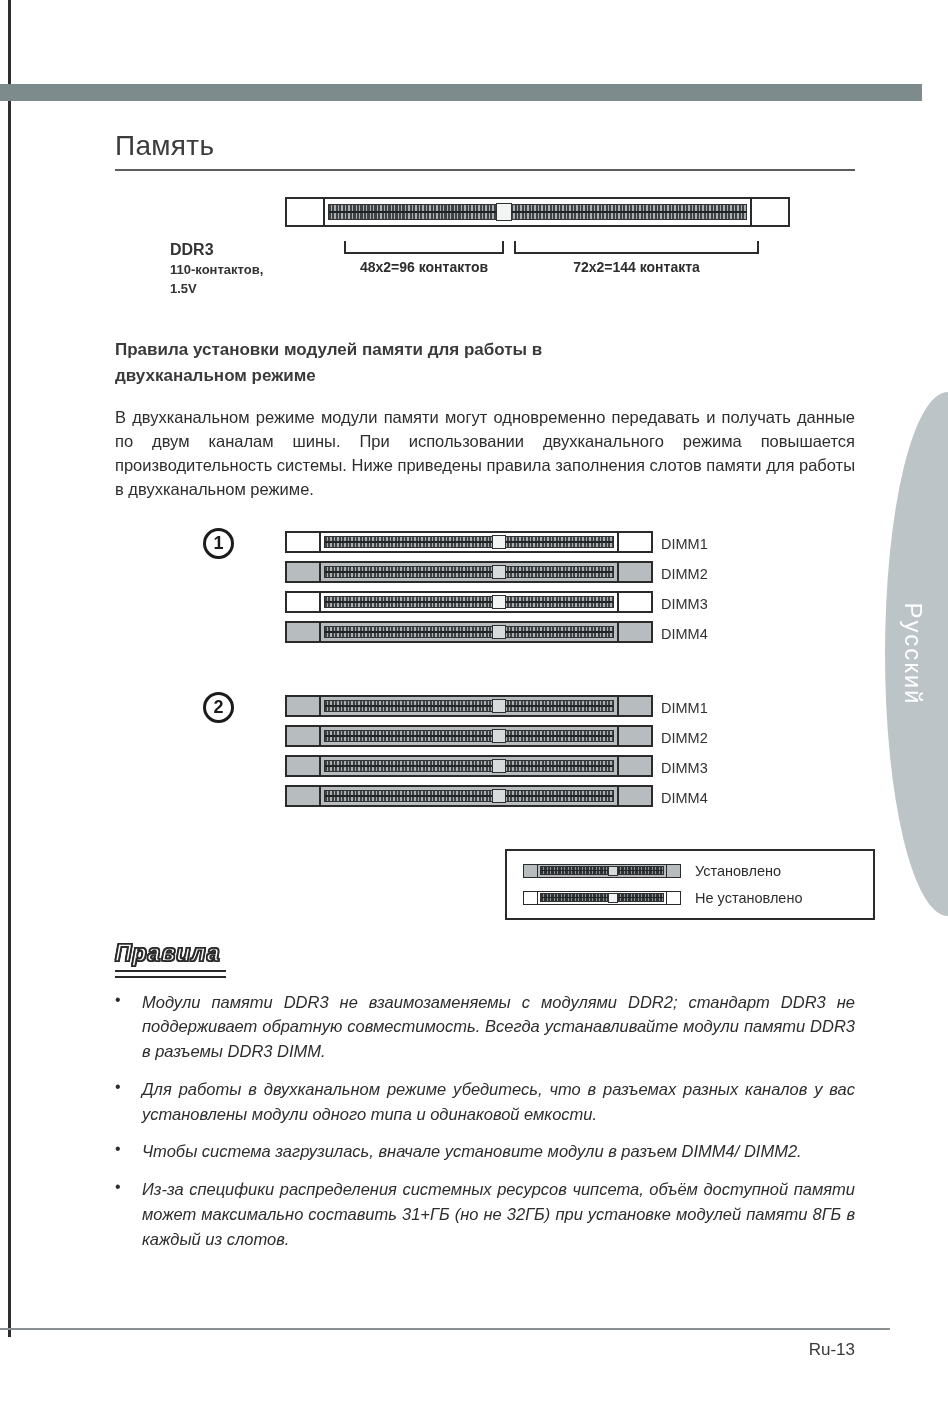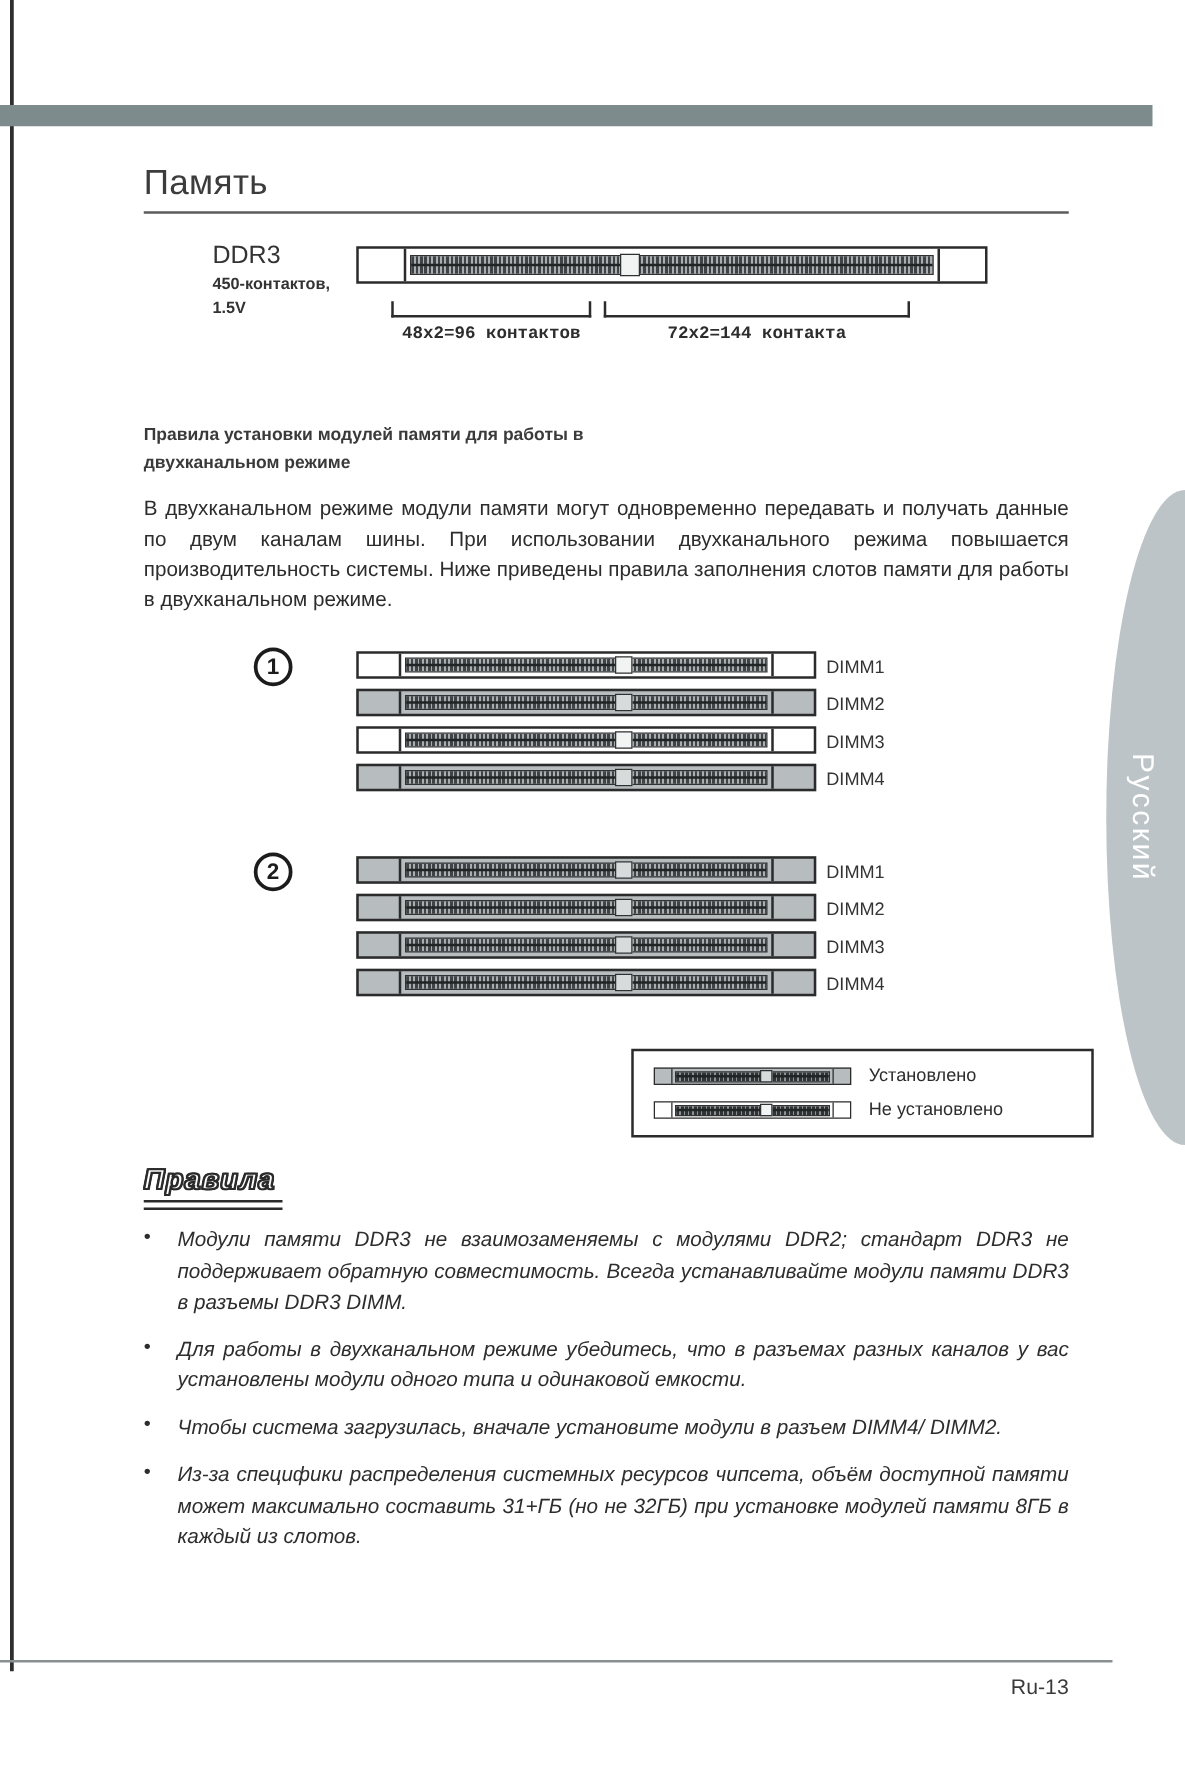--- a/index.html
+++ b/index.html
@@ -33,34 +33,34 @@
   .pinstrip { position:absolute; left:37px; right:37px; top:3px; bottom:3px; border:1px solid #2f3133;
     background:repeating-linear-gradient(90deg,#3f4345 0px,#3f4345 2px,#a9aeb0 2px,#a9aeb0 3.5px); }
   .pinstrip::before { content:''; position:absolute; left:0; right:0; top:50%; height:2px; margin-top:-1px; background:#212425; }
   .pinstrip::after { content:''; position:absolute; left:58%; top:-2px; bottom:-2px; width:12px;
     background:#d8dbdc; border:1px solid #2f3133; }
   .slot[data-state="empty"] .pinstrip::after { background:#f2f3f3; }
 
   
   .ddr3-figure { position:relative; margin-top:26px; height:102px; }
   .ddr3-caption { position:absolute; left:55px; top:-4px; width:110px; }
-  .ddr3-caption .name { font-size:20px; font-weight:400; color:#333; }
+  .ddr3-caption .name { font-size:16px; font-weight:700; color:#333;margin-top:48px; }
   .ddr3-caption .sub { font-size:13px; font-weight:700; color:#333; margin-top:3px; line-height:1.25; }
   .ddr3-slot { position:absolute; left:170px; top:0; width:505px; height:30px; }
   .ddr3-slot .slot { height:30px; }
   .ddr3-slot .pinstrip { left:41px; right:41px; top:5px; bottom:5px; }
   .ddr3-slot .slot::before { left:36px; } .ddr3-slot .slot::after { right:36px; }
   .ddr3-slot .pinstrip::after { left:40%; width:14px; }
-  .brackets { position:absolute; left:153px; top:44px; width:505px; height:40px;font-family:Liberation Mono, monospace; }
+  .brackets { position:absolute; left:184px; top:44px; width:505px; height:40px; }
   .bracket { position:absolute; top:0; height:13px; border-left:2px solid #2c2c2c; border-right:2px solid #2c2c2c; border-bottom:2.5px solid #2c2c2c; }
   .bracket-label { position:absolute; top:18px; font-size:14px; font-weight:700; color:#2d2d2d; text-align:center; }
   .bracket.b1 { left:45px; width:160px; } .bracket-label.b1 { left:25px; width:200px; }
   .bracket.b2 { left:215px; width:245px; } .bracket-label.b2 { left:215px; width:245px; }
 
-  h2.section-heading { margin-top:38px; font-size:14px; font-weight:700; color:#3a3a3a; line-height:1.55; }
+  h2.section-heading { margin-top:38px; font-size:17px; font-weight:700; color:#3a3a3a; line-height:1.55; }
 
   
   .config { position:relative; margin-left:170px; width:460px; }
   .config.first { margin-top:29px; }
   .config.second { margin-top:52px; }
   .circle-num { position:absolute; left:-82px; top:-3px; width:31px; height:31px; border:3.5px solid #1c1c1c;
     border-radius:50%; text-align:center; line-height:25px; font-size:18px; font-weight:700; color:#1c1c1c; }
   .slot-row { display:flex; margin-bottom:8px;align-items:center; }
   .slot-row:last-child { margin-bottom:0; }
   .slot-row .slot { width:368px; flex:none; }
@@ -102,21 +102,21 @@
 
 <div class="content">
 
   <h1 class="page-title">Память</h1>
   <div class="title-rule"></div>
 
 
   <div class="ddr3-figure">
     <div class="ddr3-caption">
       <div class="name">DDR3</div>
-      <div class="sub">450-контактов,</div>
+      <div class="sub">110-контактов,</div>
       <div class="sub">1.5V</div>
     </div>
     <div class="ddr3-slot">
       <div class="slot" data-state="empty">
         <div class="pinstrip"></div>
       </div>
     </div>
     <div class="brackets">
       <div class="bracket b1"></div>
       <div class="bracket b2"></div>

